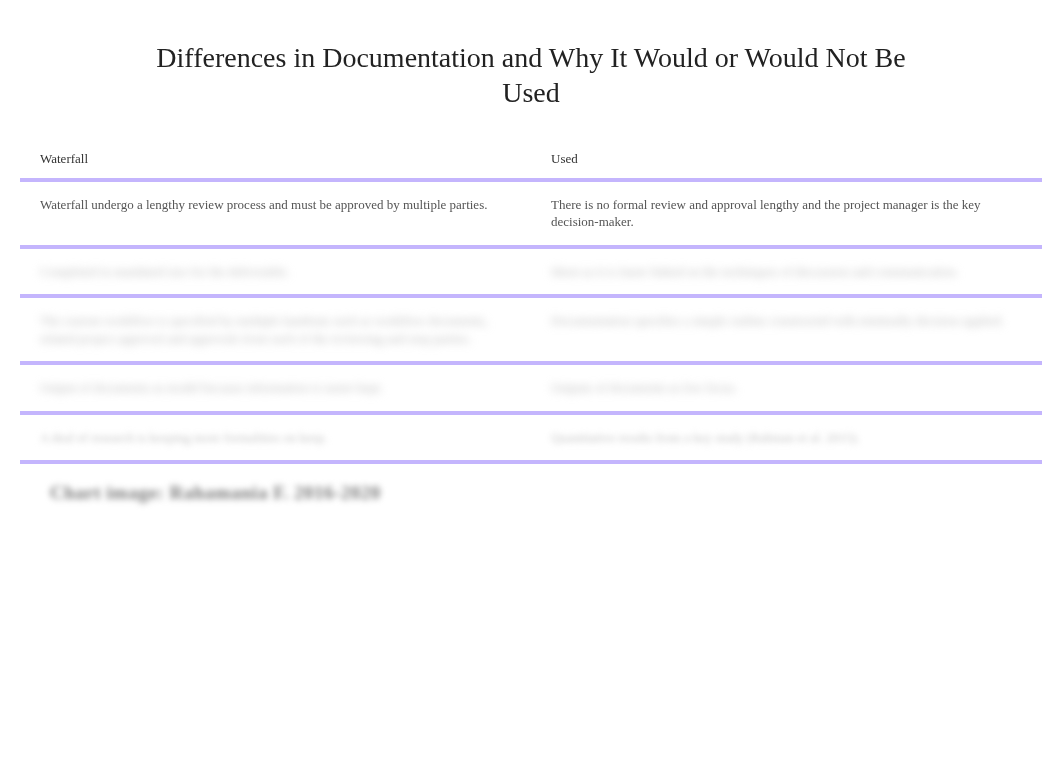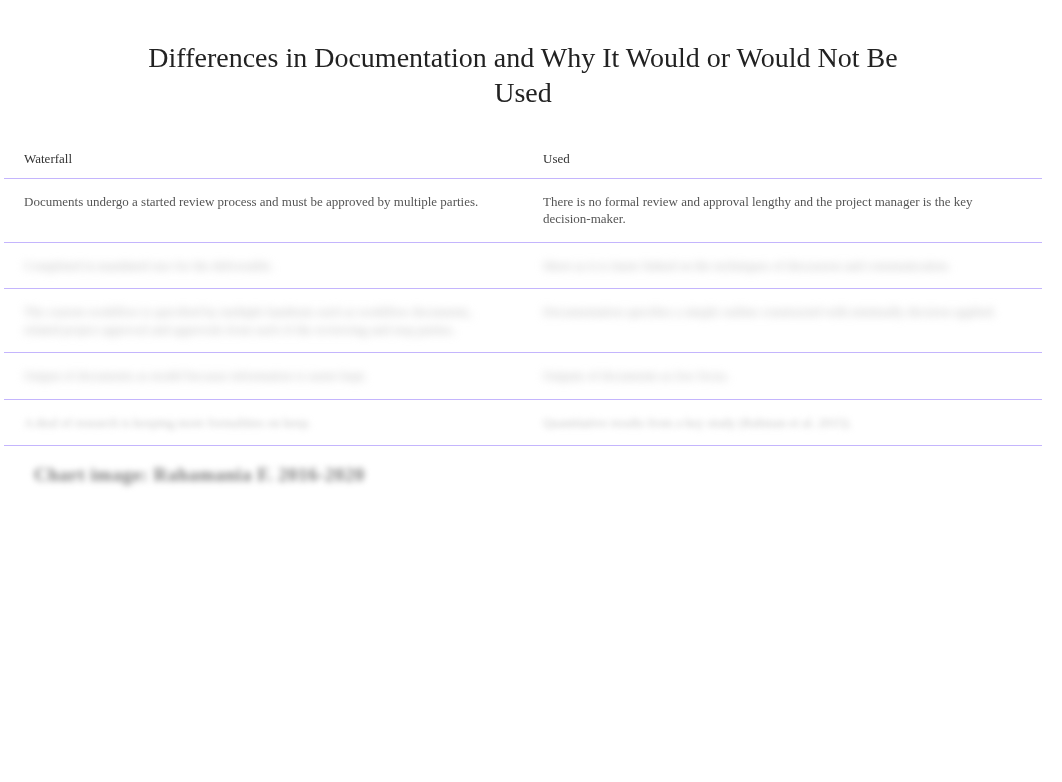--- a/index.html
+++ b/index.html
@@ -7,21 +7,21 @@
     margin: 0;
     padding: 0;
     width: 1062px;
     height: 782px;
     background: #ffffff;
     font-family: "Times New Roman", Times, serif;
     color: #222;
   }
   .page {
     width: 1062px;
-    padding: 30px 20px 0 4px;
+    padding: 30px 20px 0 20px;
   }
   .title {
     font-size: 28px;
     font-weight: 400;
     text-align: center;
     margin: 10px auto 30px auto;
     max-width: 780px;
     line-height: 1.25;
   }
   .table {
@@ -37,21 +37,21 @@
     width: 50%;
   }
   .table .header-row td {
     font-weight: 400;
     color: #333;
     font-size: 13px;
     padding-top: 10px;
     padding-bottom: 10px;
   }
   .table tr {
-    border-bottom: 1px solid #c4b5fd;
+    border-bottom: 4px solid #c4b5fd;
   }
   .blur-row td {
     filter: blur(4px);
     color: #bdbdbd;
     user-select: none;
   }
   .blur-soft td {
     filter: blur(3px);
     color: #c4c4c4;
   }
@@ -76,21 +76,21 @@
 
   <table class="table">
     <tbody>
         <tr class="header-row">
       <td class="col-left">Waterfall</td>
       <td class="col-right">Used</td>
     </tr>
 
 
     <tr>
-      <td class="col-left">Documents undergo a started review process and must be approved by multiple parties.</td>
+      <td class="col-left">Waterfall undergo a lengthy review process and must be approved by multiple parties.</td>
       <td class="col-right">There is no formal review and approval lengthy and the project manager is the key decision-maker.</td>
     </tr>
 
     <tr class="blur-row">
       <td class="col-left">Completed in mandated size for the deliverable.</td>
       <td class="col-right">Short as it is faster linked on the techniques of discussion and communication.</td>
     </tr>
 
     <tr class="blur-row">
       <td class="col-left">The custom workflow is specified by multiple handouts such as workflow documents, related project approval and approvals from each of the reviewing and stop parties.</td>

